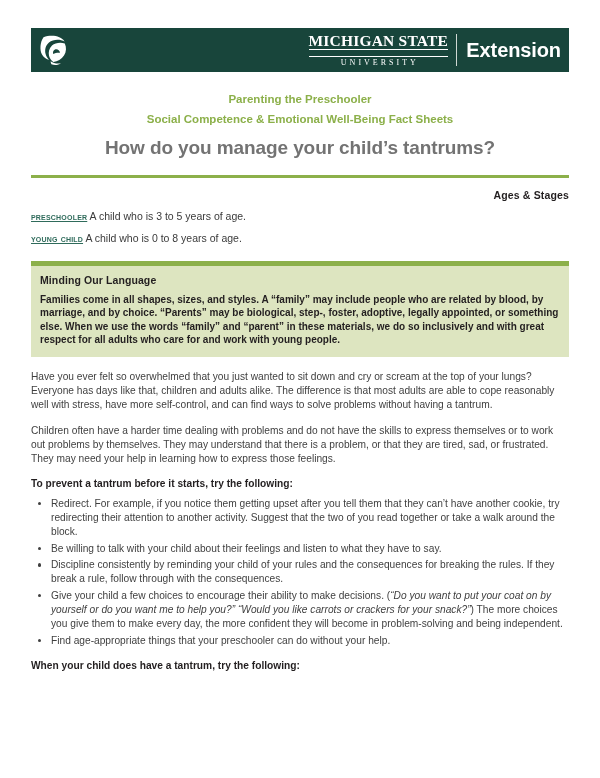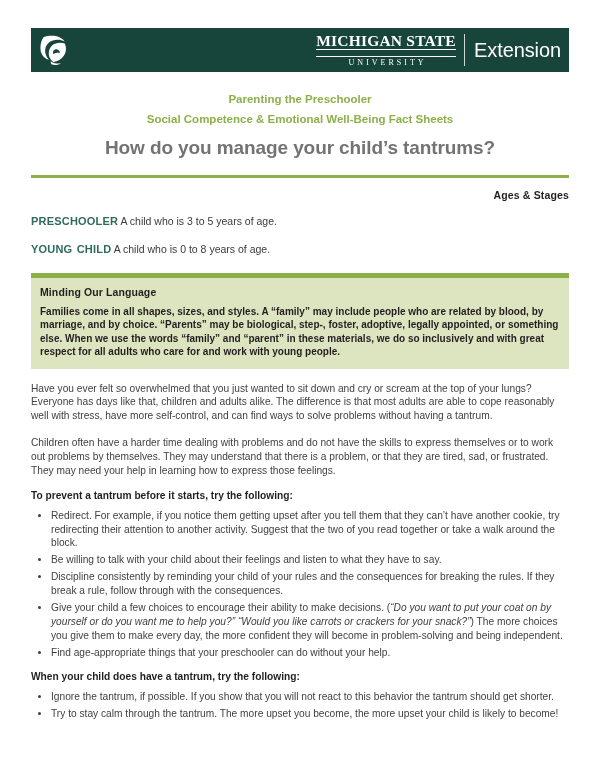--- a/index.html
+++ b/index.html
@@ -79,21 +79,21 @@
   .wordmark-sep {
     width: 1.2px;
     align-self: stretch;
     background: #cfd8d3;
     margin: 1px 0;
   }
   .wordmark-ext {
     color: #ffffff;
     font-family: "Liberation Sans", sans-serif;
     font-size: 20px;
-    font-weight: 400;
+    font-weight: 700;
     letter-spacing: -0.1px;
     padding-left: 9px;
     white-space: nowrap;
     line-height: 1;
   }
 
   
   .titles {
     text-align: center;
     margin-top: 20px;
@@ -139,22 +139,23 @@
     font-size: 10.5px;
     color: #3a3a3a;
     margin-top: 9px;
     line-height: 1.3;
   }
   .term {
     color: #2f6b5b;
     font-weight: 700;
     font-variant: small-caps;
     text-transform: lowercase;
-    font-size: 15px;
+    font-size: 10px;
     letter-spacing: 0.2px;
+    text-decoration: underline;
   }
 
   
   .mol-box {
     margin-top: 15px;
     background: #dde5c0;
     border-top: 5px solid #8cb04a;
     padding: 8px 9px 10px 9px;
     box-sizing: border-box;
   }
@@ -266,18 +267,14 @@
   <ul class="bullets">
     <li>Redirect. For example, if you notice them getting upset after you tell them that they can’t have another cookie, try redirecting their attention to another activity. Suggest that the two of you read together or take a walk around the block.</li>
     <li>Be willing to talk with your child about their feelings and listen to what they have to say.</li>
     <li>Discipline consistently by reminding your child of your rules and the consequences for breaking the rules. If they break a rule, follow through with the consequences.</li>
     <li><span>Give your child a few choices to encourage their ability to make decisions. (</span><span class="it">“Do you want to put your coat on by yourself or do you want me to help you?”</span><span> </span><span class="it">“Would you like carrots or crackers for your snack?”</span><span>) The more choices you give them to make every day, the more confident they will become in problem-solving and being independent.</span></li>
     <li>Find age-appropriate things that your preschooler can do without your help.</li>
   </ul>
 
   <div class="lead-in">When your child does have a tantrum, try the following:</div>
 
-  <ul class="bullets">
-    <li>Ignore the tantrum, if possible. If you show that you will not react to this behavior the tantrum should get shorter.</li>
-    <li>Try to stay calm through the tantrum. The more upset you become, the more upset your child is likely to become!</li>
-  </ul>
 
 </div>
 
 </body></html>

